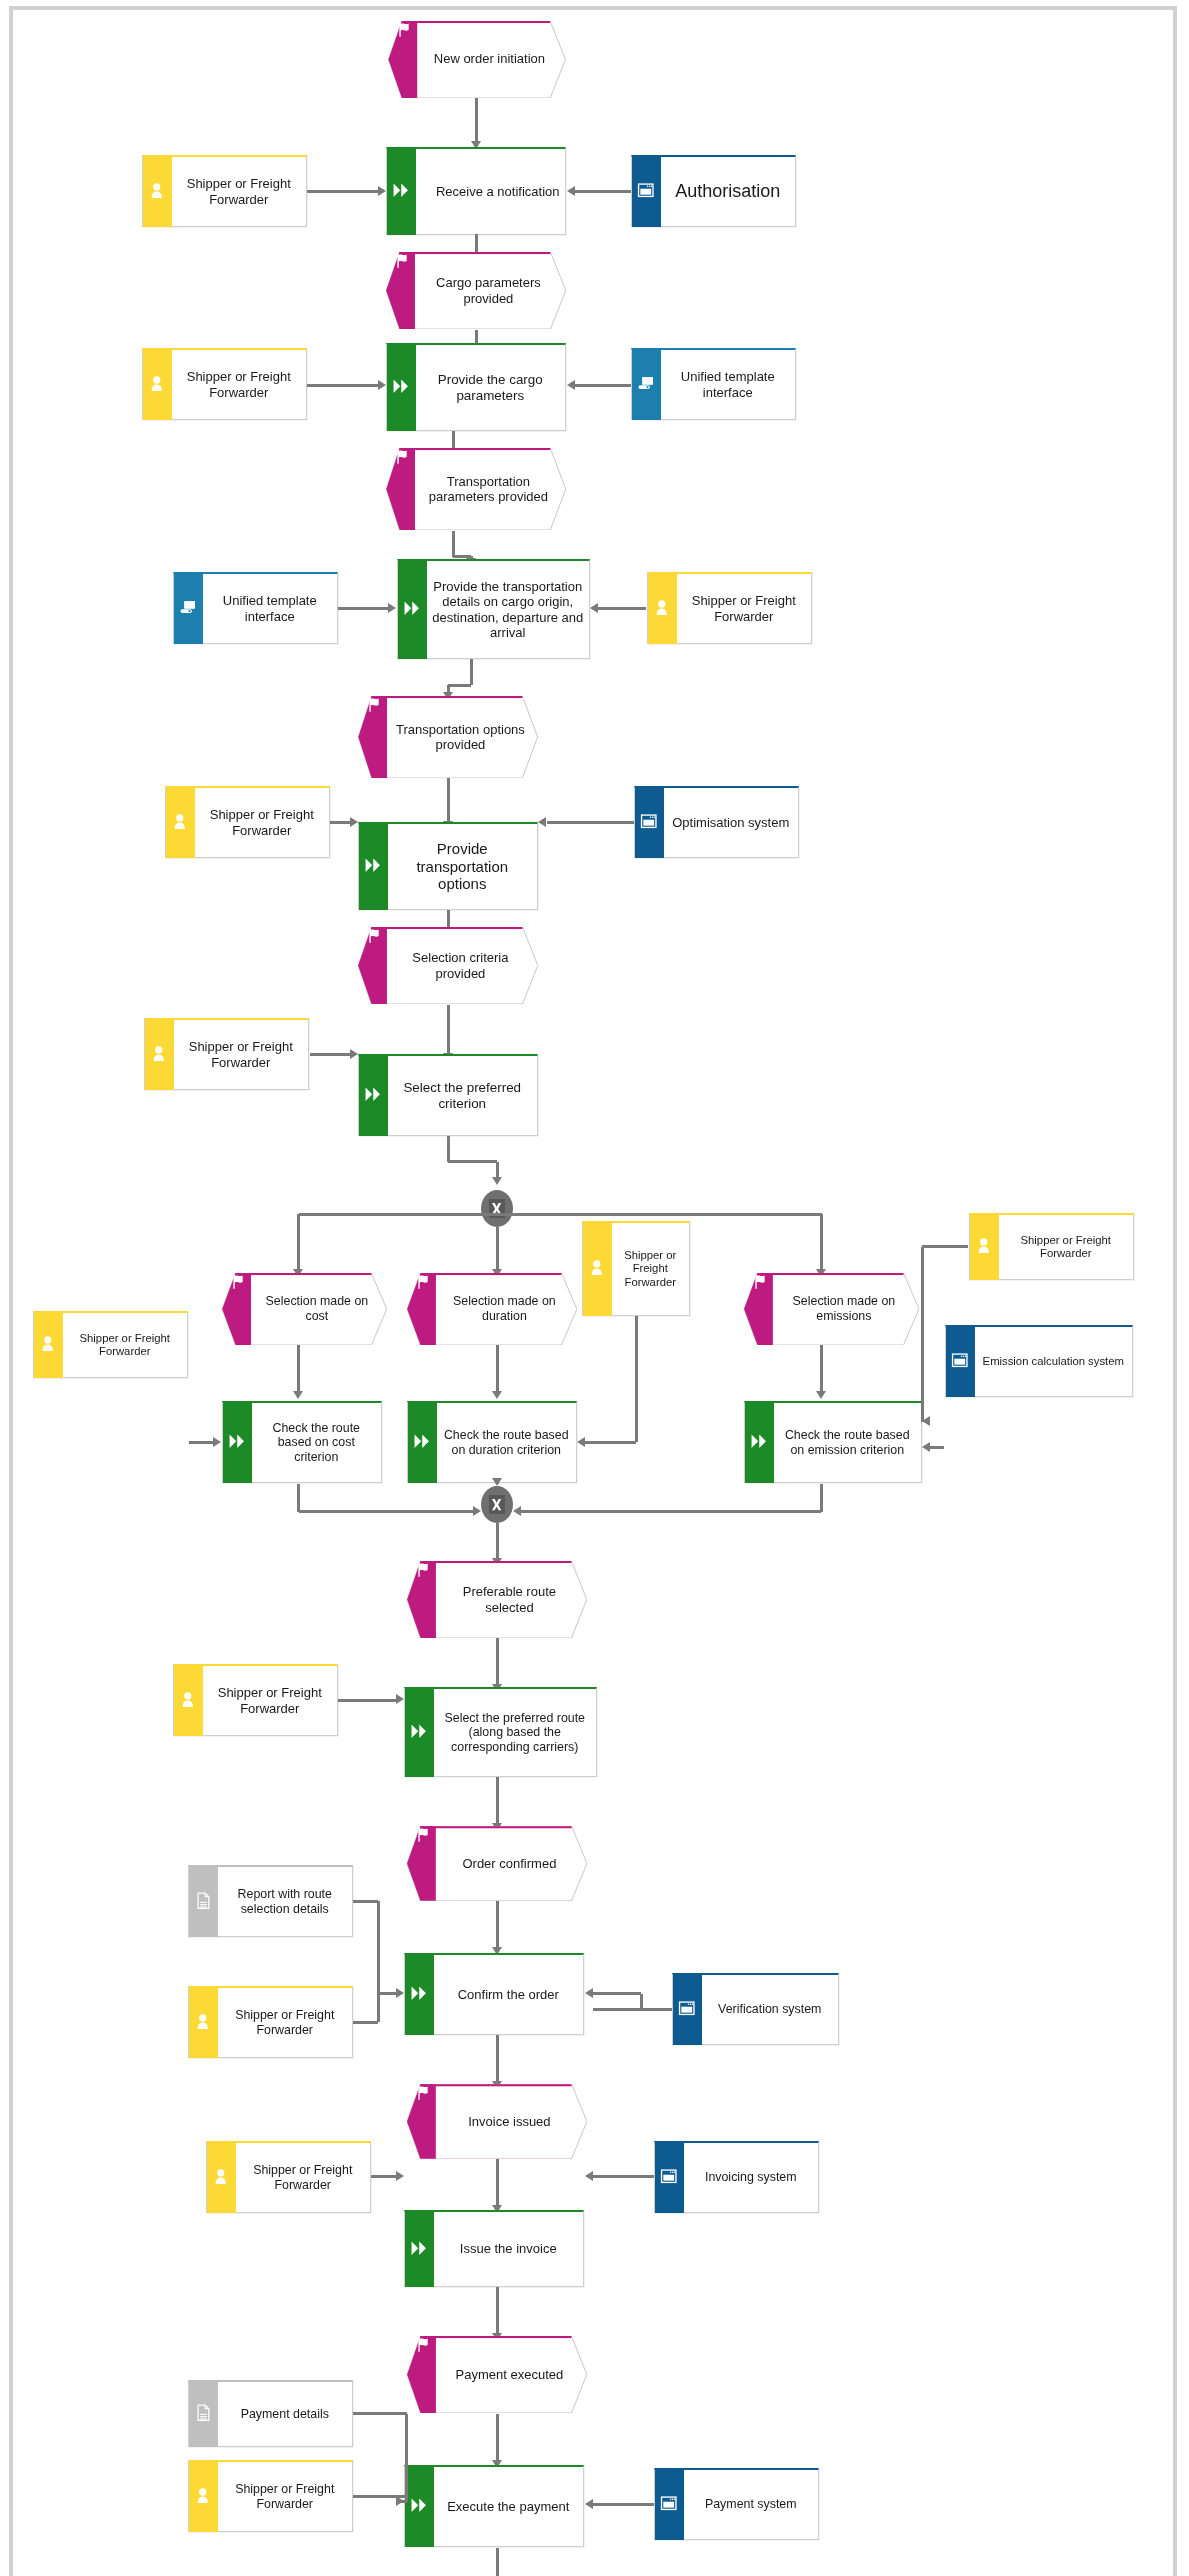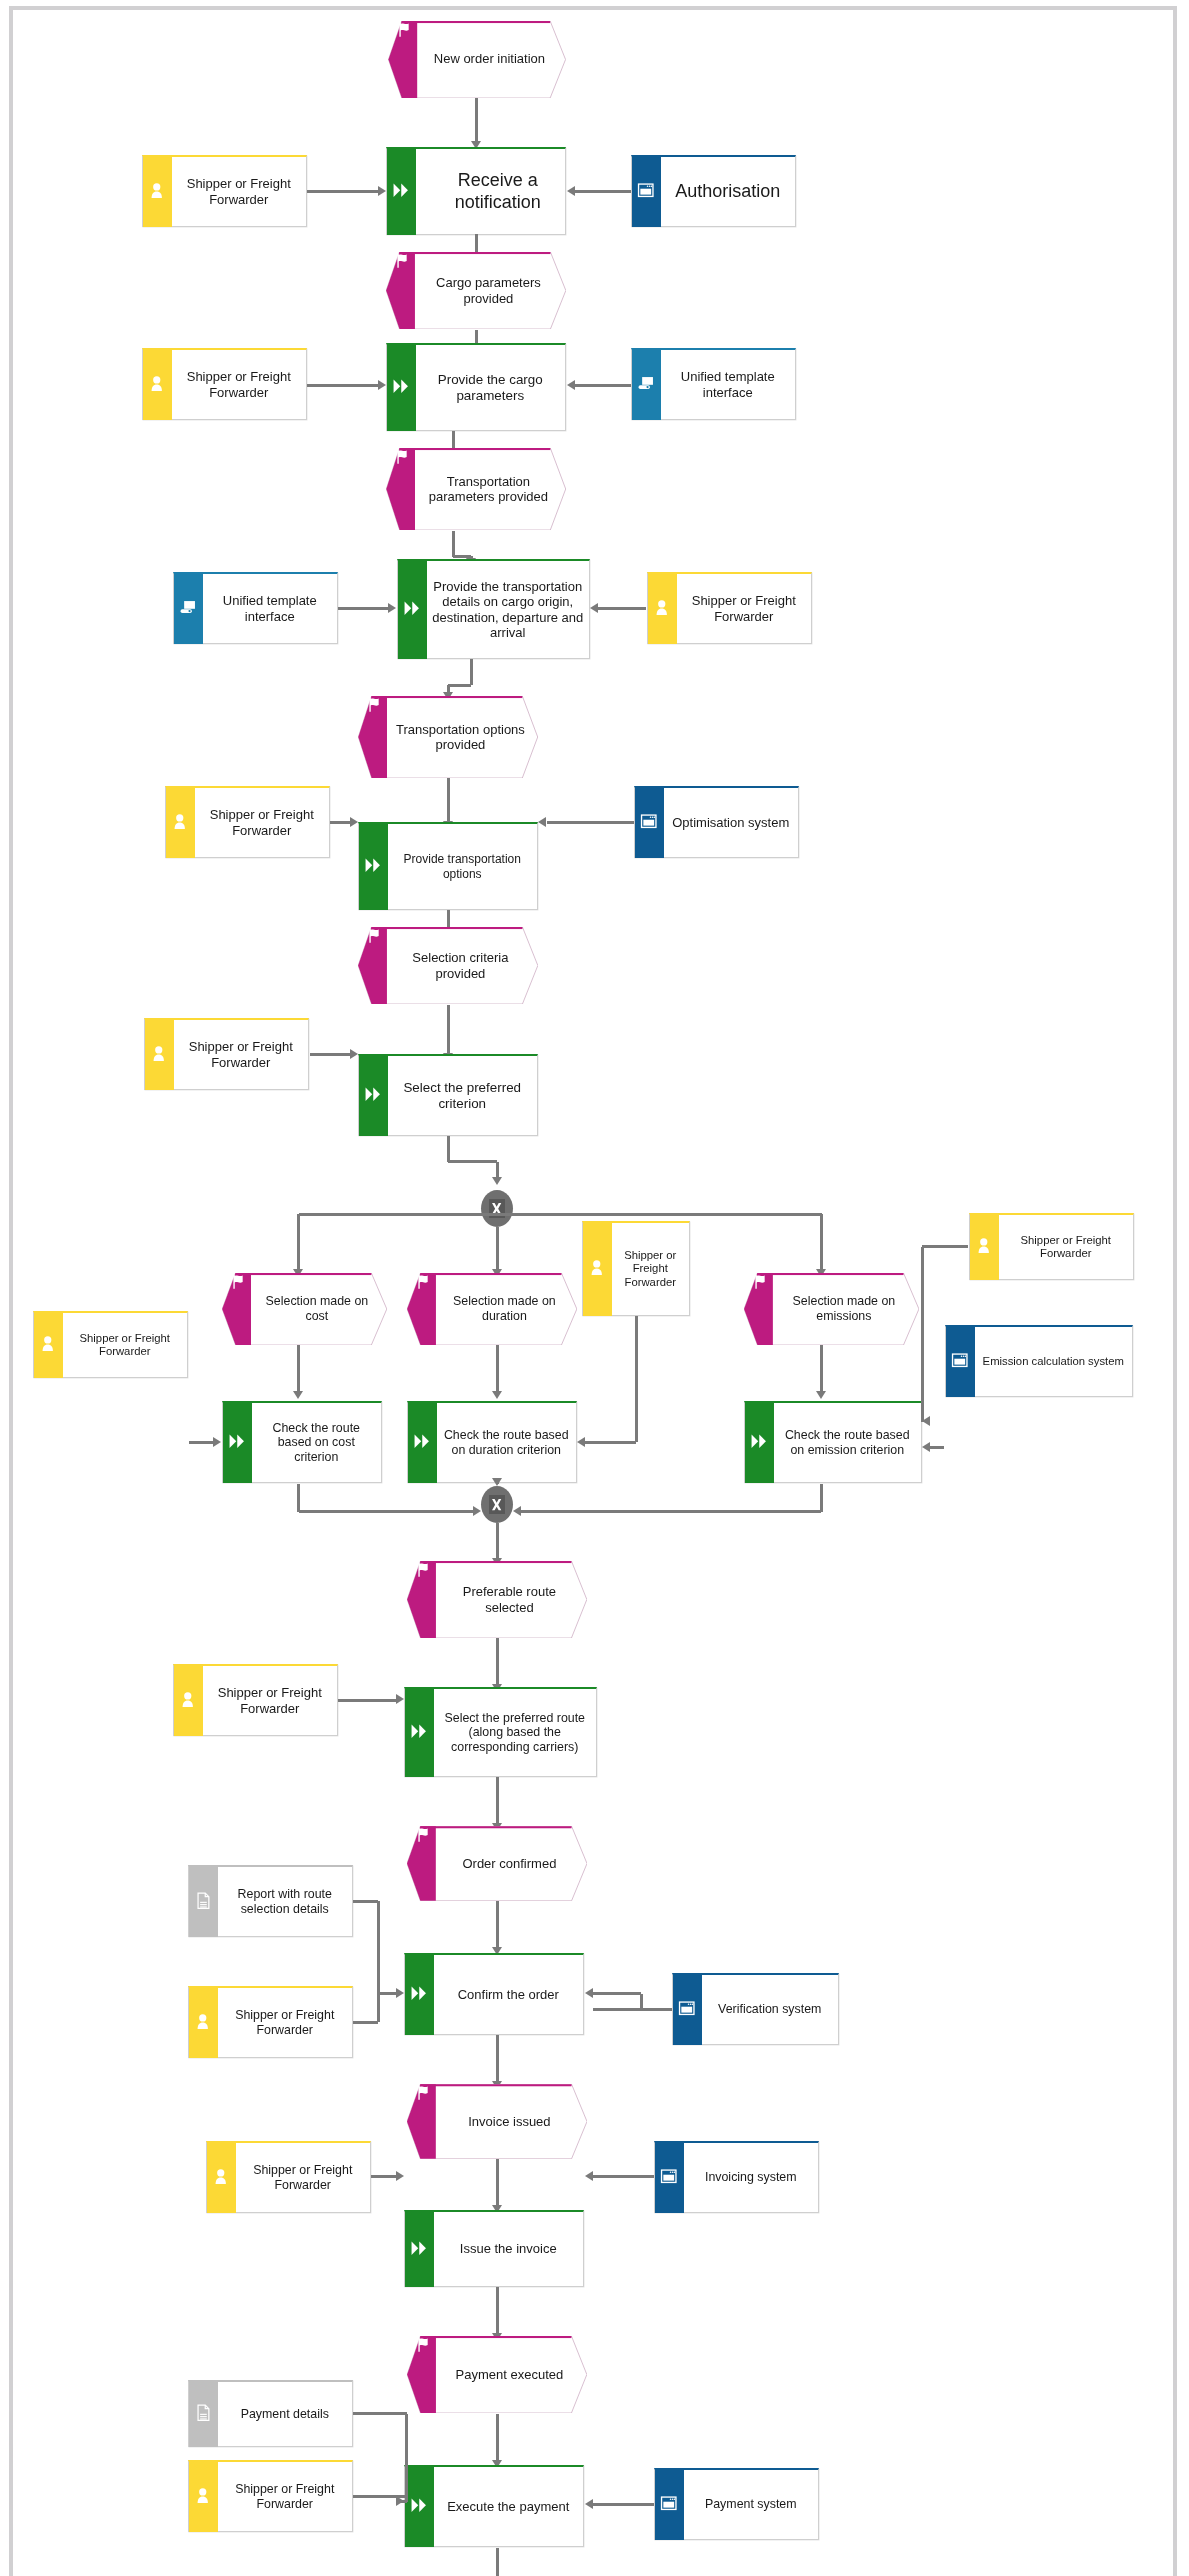--- a/index.html
+++ b/index.html
@@ -128,21 +128,21 @@
       </div>
        <div class="label" style="font-size:13px;">Shipper or Freight Forwarder</div>
     </div>
     <div class="node fn" style="left: 386px; top: 147px; width: 180px; height: 88px;">
       <div class="iconcell">
         <svg class="icn" width="18.5" height="16.5" viewBox="0 0 36 32">
           <path d="M3 3 L3 29 L16 16 Z" fill="#ffffff"></path>
           <path d="M18 3 L18 29 L31 16 Z" fill="#ffffff"></path>
         </svg>
       </div>
-       <div class="label" style="font-size:18px;margin-left:15px;">Receive a notification</div>
+       <div class="label" style="font-size:13px;margin-left:15px;">Receive a notification</div>
     </div>
     <div class="node sys" style="left: 631px; top: 155px; width: 165px; height: 72px;">
       <div class="iconcell">
         <svg class="icn" width="17.5" height="16.5" viewBox="0 0 34 32">
           <rect x="3" y="4" width="28" height="24" fill="none" stroke="#ffffff" stroke-width="2.6"></rect>
           <rect x="6.5" y="13" width="21" height="11.5" fill="#ffffff"></rect>
           <circle cx="20.5" cy="8.4" r="1.5" fill="#ffffff"></circle>
           <circle cx="24.5" cy="8.4" r="1.5" fill="#ffffff"></circle>
           <circle cx="28" cy="8.4" r="1.5" fill="#ffffff"></circle>
         </svg>
@@ -287,21 +287,21 @@
       </div>
        <div class="label" style="font-size:13px;">Shipper or Freight Forwarder</div>
     </div>
     <div class="node fn" style="left: 358px; top: 822px; width: 180px; height: 88px;">
       <div class="iconcell">
         <svg class="icn" width="18.5" height="16.5" viewBox="0 0 36 32">
           <path d="M3 3 L3 29 L16 16 Z" fill="#ffffff"></path>
           <path d="M18 3 L18 29 L31 16 Z" fill="#ffffff"></path>
         </svg>
       </div>
-       <div class="label" style="font-size:12px;">Provide transportation options</div>
+       <div class="label" style="font-size:15px;">Provide transportation options</div>
     </div>
     <div class="node sys" style="left: 634px; top: 786px; width: 165px; height: 72px;">
       <div class="iconcell">
         <svg class="icn" width="17.5" height="16.5" viewBox="0 0 34 32">
           <rect x="3" y="4" width="28" height="24" fill="none" stroke="#ffffff" stroke-width="2.6"></rect>
           <rect x="6.5" y="13" width="21" height="11.5" fill="#ffffff"></rect>
           <circle cx="20.5" cy="8.4" r="1.5" fill="#ffffff"></circle>
           <circle cx="24.5" cy="8.4" r="1.5" fill="#ffffff"></circle>
           <circle cx="28" cy="8.4" r="1.5" fill="#ffffff"></circle>
         </svg>

